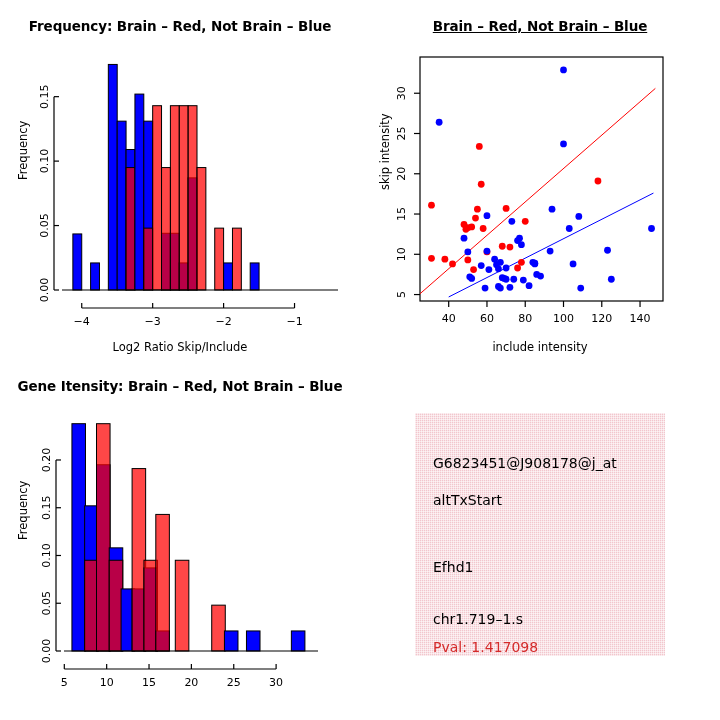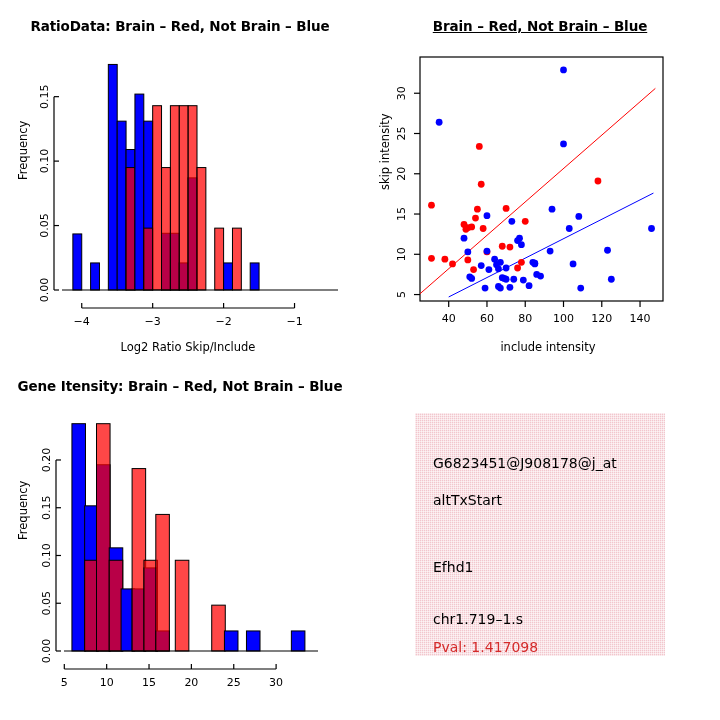--- a/index.html
+++ b/index.html
@@ -35,21 +35,21 @@
     left: 0;
     width: 360px;
     text-align: center;
     font-size: 13.5px;
     font-weight: bold;
     letter-spacing: -0.1px;
     white-space: nowrap;
   }
   .axis-label-x {
     position: absolute;
-    left: 8px;
+    left: 0;
     width: 360px;
     text-align: center;
     font-size: 11.5px;
     white-space: nowrap;
   }
   .axis-label-y {
     position: absolute;
     font-size: 11.5px;
     white-space: nowrap;
     transform-origin: 0 0;
@@ -79,21 +79,21 @@
   #panel-info .info-line.pval {
     color: #d42a2a;
   }
 </style>
 </head>
 <body>
 
 <div id="figure">
 
   <div class="panel" id="panel-ratio">
-    <div class="panel-title" style="top:18px;">RatioData: Brain – Red, Not Brain – Blue</div>
+    <div class="panel-title" style="top:18px;">Frequency: Brain – Red, Not Brain – Blue</div>
     <div class="axis-label-x" style="top:340px;">Log2 Ratio Skip/Include</div>
     <div class="axis-label-y" style="left:16px; top:180px;">Frequency</div>
     <svg id="svg-ratio" width="360" height="360">
         <line x1="54" y1="290" x2="54" y2="96.66666666666666" stroke="#000" stroke-width="1.2"></line>
         <line x1="54" y1="290" x2="59" y2="290" stroke="#000" stroke-width="1.2"></line>
         <text x="48" y="290" font-family="&quot;DejaVu Sans&quot;, sans-serif" font-size="11" fill="#000" text-anchor="middle" transform="rotate(-90 48 290)">0.00</text>
         <line x1="54" y1="225.55555555555554" x2="59" y2="225.55555555555554" stroke="#000" stroke-width="1.2"></line>
         <text x="48" y="225.55555555555554" font-family="&quot;DejaVu Sans&quot;, sans-serif" font-size="11" fill="#000" text-anchor="middle" transform="rotate(-90 48 225.55555555555554)">0.05</text>
         <line x1="54" y1="161.11111111111111" x2="59" y2="161.11111111111111" stroke="#000" stroke-width="1.2"></line>
         <text x="48" y="161.11111111111111" font-family="&quot;DejaVu Sans&quot;, sans-serif" font-size="11" fill="#000" text-anchor="middle" transform="rotate(-90 48 161.11111111111111)">0.10</text>

